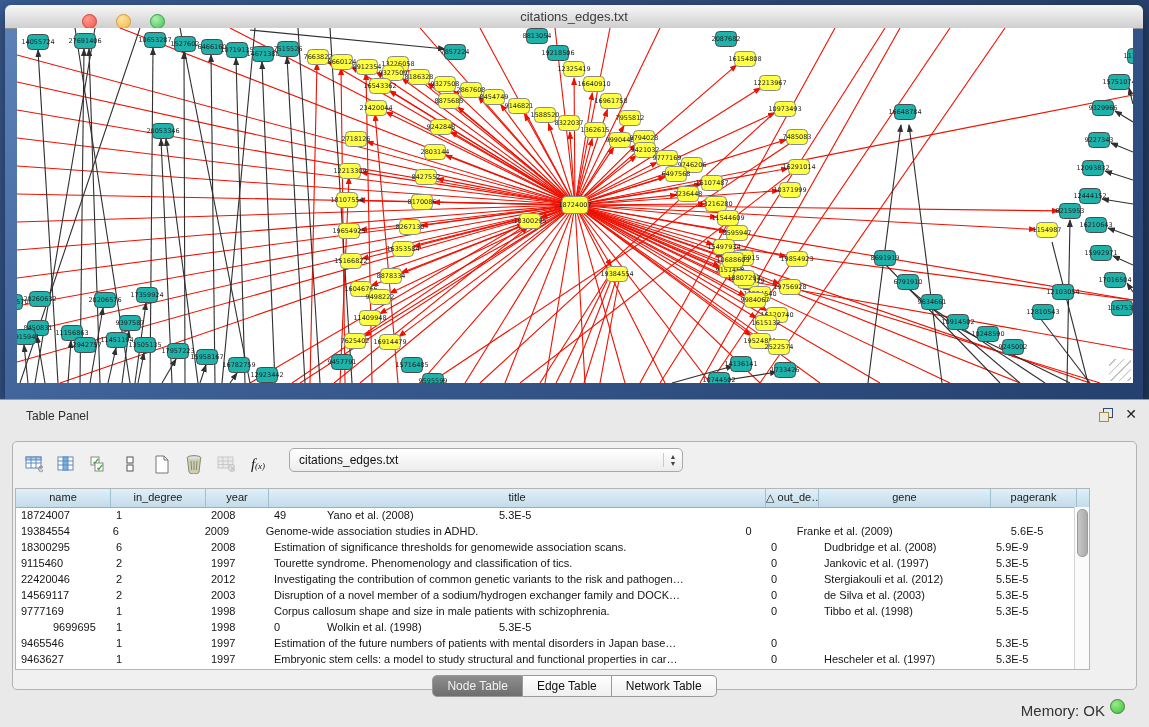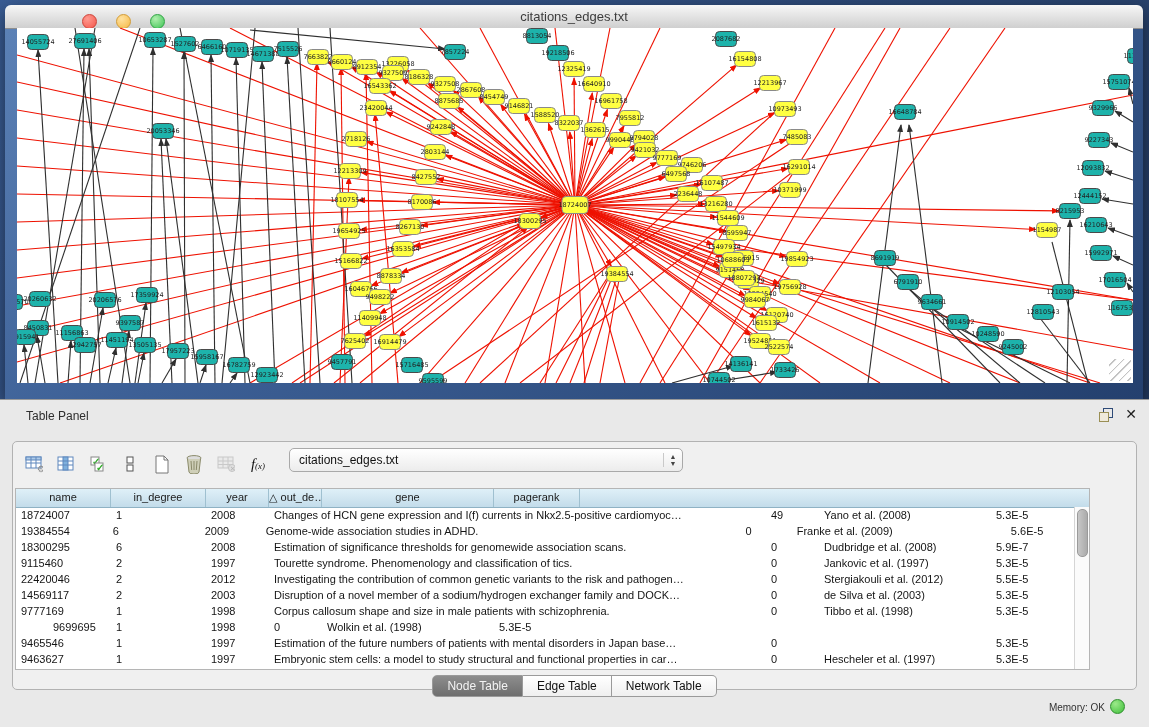--- a/index.html
+++ b/index.html
@@ -59,21 +59,21 @@
     background:linear-gradient(90deg,#c7c7c7,#ababab);border:1px solid #9a9a9a;cursor:pointer;}
 
   .tabs{position:absolute;left:0;right:0;top:275px;display:flex;justify-content:center;}
   .tab{height:20px;line-height:20px;padding:0 14px;font-size:12px;border:1px solid #9a9a9a;border-left:none;
     background:linear-gradient(#ffffff,#efefef);color:#111;cursor:pointer;}
   .tab:first-child{border-left:1px solid #9a9a9a;border-radius:5px 0 0 5px;}
   .tab:last-child{border-radius:0 5px 5px 0;}
   .tab.selected{background:linear-gradient(#8d8d8d,#6e6e6e);color:#f3f3f3;}
 
   .statusbar{position:absolute;left:0;right:0;top:294px;height:34px;}
-  .memory{position:absolute;right:44px;top:8px;font-size:10px;color:#333;}
+  .memory{position:absolute;right:44px;top:8px;font-size:15px;color:#333;}
   .memdot{position:absolute;right:24px;top:5px;width:13px;height:13px;border-radius:50%;
     background:radial-gradient(circle at 35% 30%,#9ce98a,#3fbf3a);border:1px solid #2e8f2c;}
 
   
   .mini{display:block;}
 </style>
 </head>
 <body>
 
 <div class="desktop"></div>
@@ -869,51 +869,51 @@
     <div class="combo">
       <span class="val">citations_edges.txt</span>
       <span class="stepper">▲<br>▼</span>
     </div>
 
     <div class="tablewrap">
       <div class="thead" id="thead">
           <div class="th" style="width: 95px;">name</div>
           <div class="th" style="width: 95px;">in_degree</div>
           <div class="th" style="width: 63px;">year</div>
+          <div class="th" style="width: 497px;">title</div>
           <div class="th" style="width: 53px;">△ out_de…</div>
           <div class="th" style="width: 172px;">gene</div>
           <div class="th" style="width: 86px;">pagerank</div>
         </div>
       <div id="tbody">
           <div class="trow">
             <div class="td" style="width: 95px;">18724007</div>
             <div class="td" style="width: 95px;">1</div>
             <div class="td" style="width: 63px;">2008</div>
-            <div class="td" style="width: 497px;">Changes of HCN gene expression and I(f) currents in Nkx2.5-positive cardiomyoc…</div>
             <div class="td" style="width: 53px;">49</div>
             <div class="td" style="width: 172px;">Yano et al. (2008)</div>
             <div class="td" style="width: 86px;">5.3E-5</div>
           </div>
           <div class="trow">
             <div class="td" style="width: 95px;">19384554</div>
             <div class="td" style="width: 95px;">6</div>
             <div class="td" style="width: 63px;">2009</div>
             <div class="td" style="width: 497px;">Genome-wide association studies in ADHD.</div>
             <div class="td" style="width: 53px;">0</div>
             <div class="td" style="width: 172px;">Franke et al. (2009)</div>
             <div class="td" style="width: 86px; margin-left: 48px;">5.6E-5</div>
           </div>
           <div class="trow">
             <div class="td" style="width: 95px;">18300295</div>
             <div class="td" style="width: 95px;">6</div>
             <div class="td" style="width: 63px;">2008</div>
             <div class="td" style="width: 497px;">Estimation of significance thresholds for genomewide association scans.</div>
             <div class="td" style="width: 53px;">0</div>
             <div class="td" style="width: 172px;">Dudbridge et al. (2008)</div>
-            <div class="td" style="width: 86px;">5.9E-7</div>
+            <div class="td" style="width: 86px;">5.9E-9</div>
           </div>
           <div class="trow">
             <div class="td" style="width: 95px;">9115460</div>
             <div class="td" style="width: 95px;">2</div>
             <div class="td" style="width: 63px;">1997</div>
             <div class="td" style="width: 497px;">Tourette syndrome. Phenomenology and classification of tics.</div>
             <div class="td" style="width: 53px;">0</div>
             <div class="td" style="width: 172px;">Jankovic et al. (1997)</div>
             <div class="td" style="width: 86px;">5.3E-5</div>
           </div>

